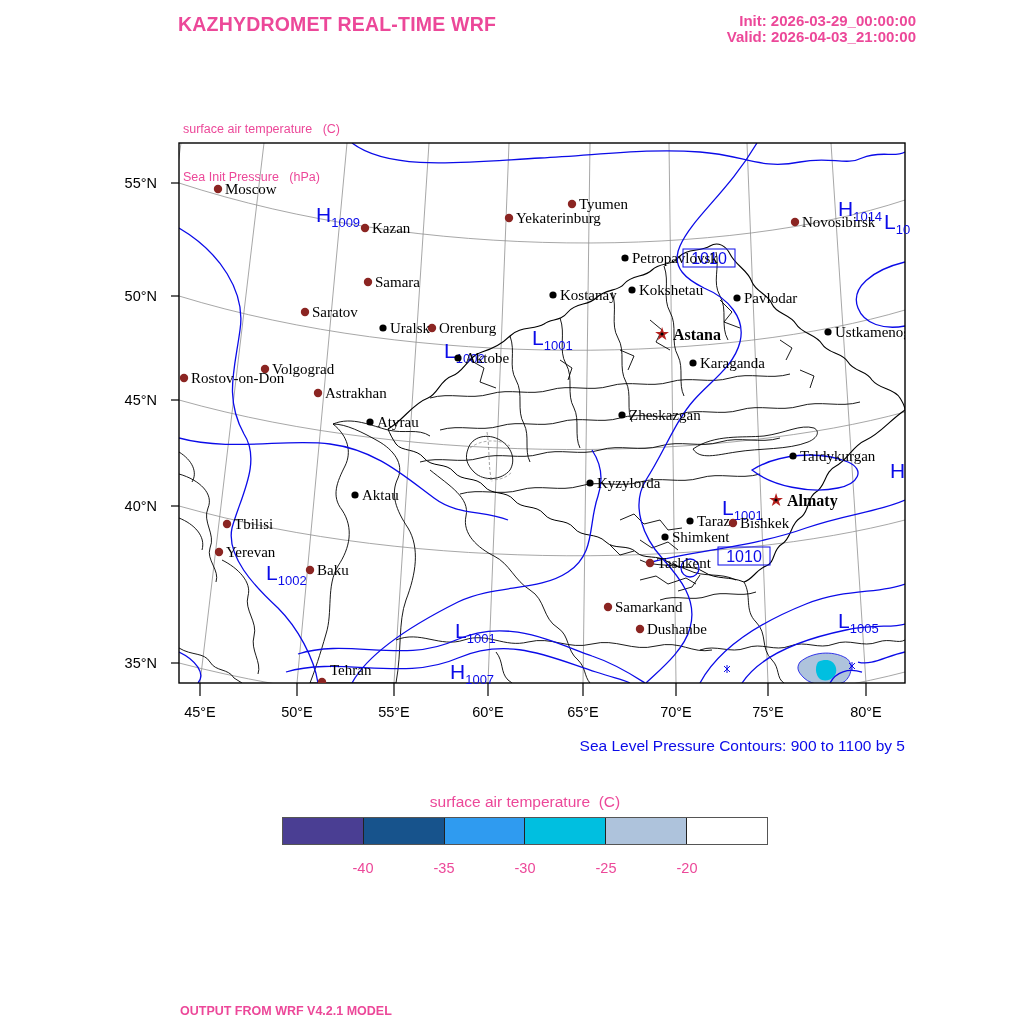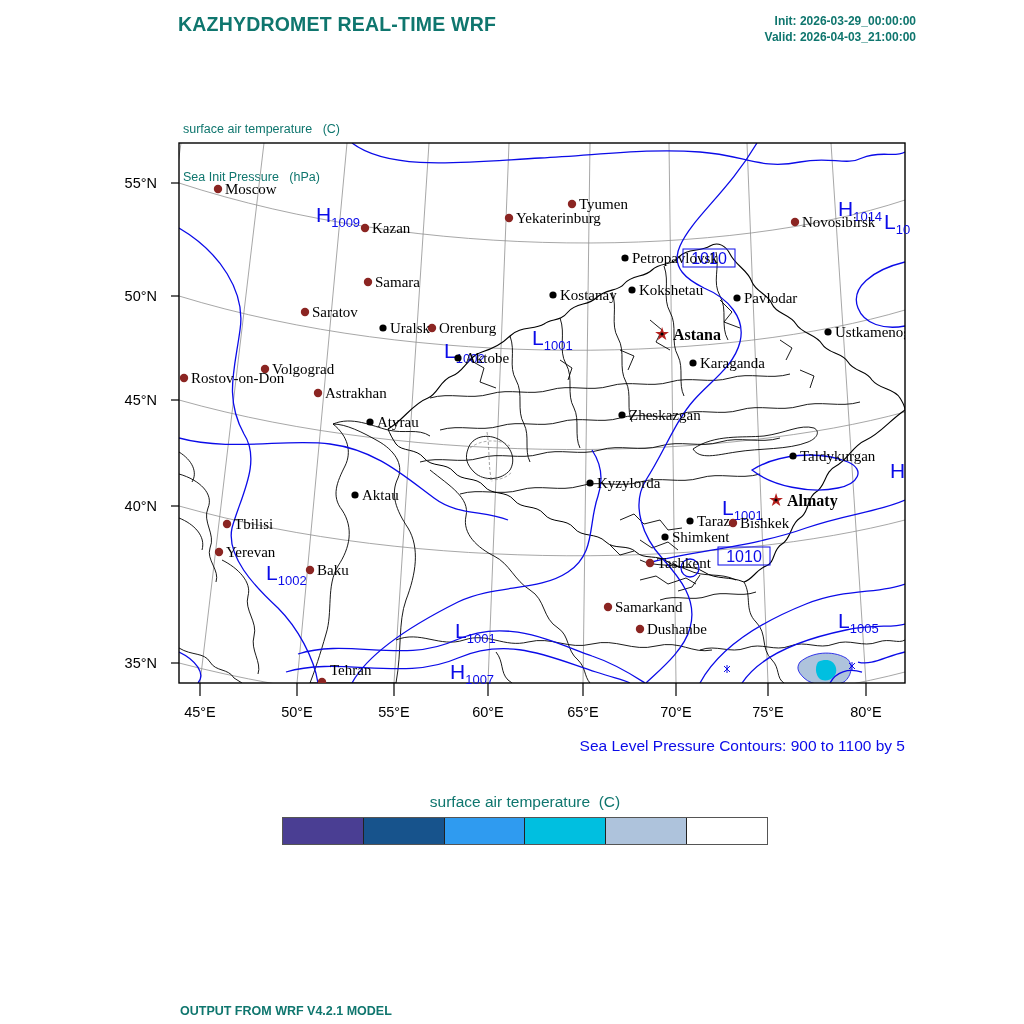--- a/index.html
+++ b/index.html
@@ -1,19 +1,19 @@
 <!DOCTYPE html>
 <html><head>
 <meta charset="utf-8">
 <style>
   html,body{margin:0;padding:0;background:#fff;}
   .page{position:relative;width:931px;height:1024px;background:#fff;overflow:hidden;
-        font-family:"Liberation Sans",sans-serif;color:#0f766e;}
+        font-family:"Liberation Sans",sans-serif;color:#ec4899;}
   .title{position:absolute;left:178px;top:13px;font-size:19.5px;font-weight:bold;letter-spacing:.2px;}
-  .runinfo{position:absolute;right:15px;top:13px;text-align:right;font-size:12px;font-weight:bold;line-height:16px;}
+  .runinfo{position:absolute;right:15px;top:13px;text-align:right;font-size:15px;font-weight:bold;line-height:16px;}
   .fieldlabels{position:absolute;left:183px;top:89px;font-size:12.5px;line-height:16px;white-space:pre;}
   .mapsvg{position:absolute;left:0;top:0;}
   .cbar-title{position:absolute;left:282px;top:793px;width:486px;text-align:center;font-size:15.5px;white-space:pre;}
   .cbar{position:absolute;left:282px;top:817px;width:486px;height:28px;display:flex;border:1px solid #555;box-sizing:border-box;}
   .cbar .seg{flex:1;border-left:1px solid #222;}
   .cbar .seg:first-child{border-left:none;}
   .cbar-labels{position:absolute;left:0;top:860px;width:1024px;height:20px;font-size:14.5px;}
   .cbar-labels span{position:absolute;transform:translateX(-50%);}
   .footer{position:absolute;left:180px;top:973px;font-size:12.5px;font-weight:bold;line-height:15.5px;white-space:pre;}
 </style>
@@ -253,19 +253,26 @@
 
   <div class="cbar-title">surface air temperature  (C)</div>
   <div class="cbar" id="cbar">
       <div class="seg" style="background: rgb(74, 62, 147);"></div>
       <div class="seg" style="background: rgb(23, 83, 140);"></div>
       <div class="seg" style="background: rgb(47, 155, 240);"></div>
       <div class="seg" style="background: rgb(0, 191, 224);"></div>
       <div class="seg" style="background: rgb(174, 195, 220);"></div>
       <div class="seg" style="background: rgb(255, 255, 255);"></div>
     </div>
+  <div class="cbar-labels" id="cbar-labels">
+      <span style="left: 363px;">-40</span>
+      <span style="left: 444px;">-35</span>
+      <span style="left: 525px;">-30</span>
+      <span style="left: 606px;">-25</span>
+      <span style="left: 687px;">-20</span>
+    </div>
 
   <div class="footer">
     <div>OUTPUT FROM WRF V4.2.1 MODEL</div>
     
   </div>
 
 </div>
 
 </body></html>

